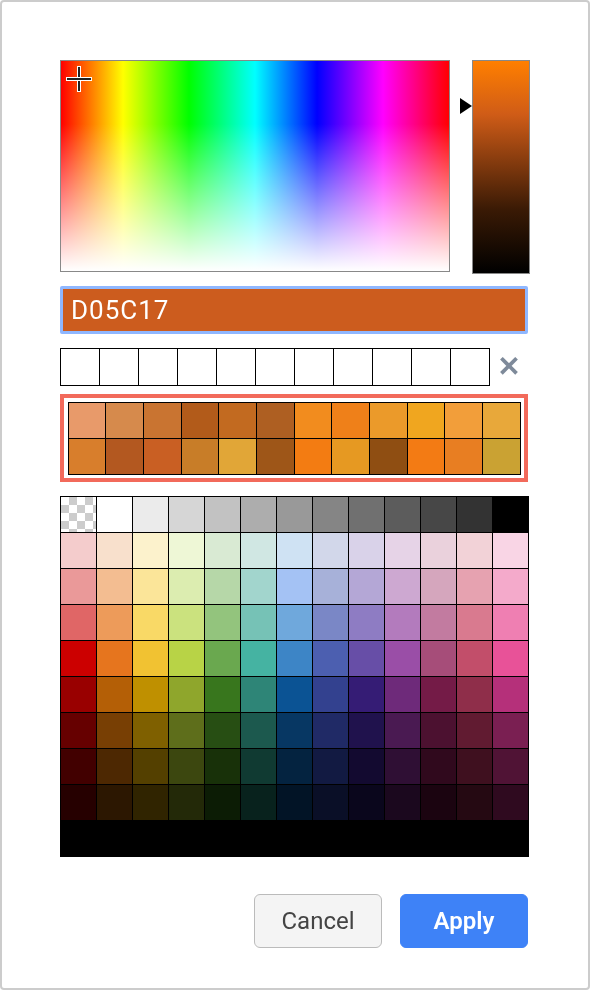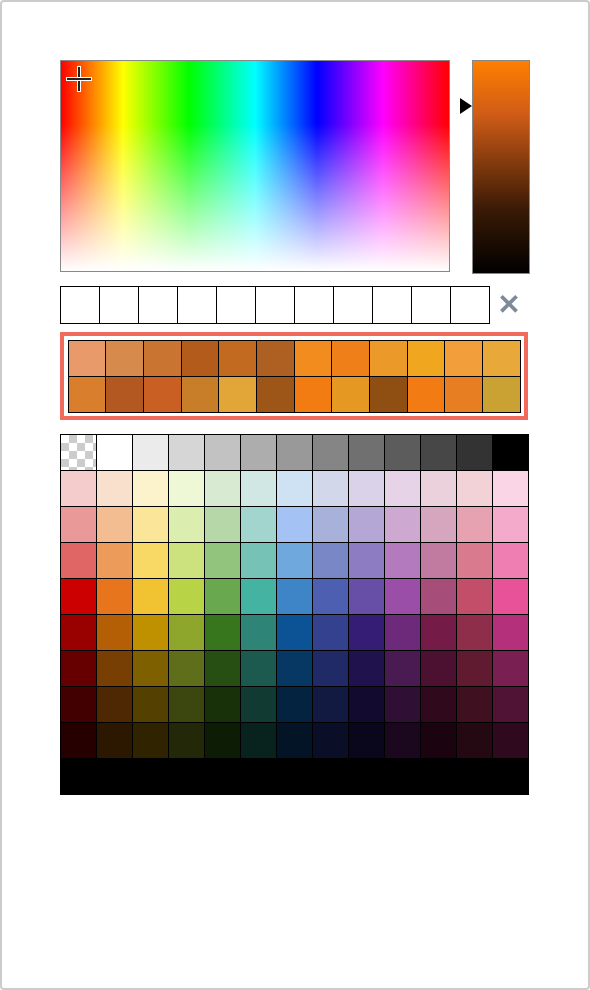--- a/index.html
+++ b/index.html
@@ -198,20 +198,23 @@
   <div class="spectrum-row">
     <div class="spectrum-main">
       <div class="spectrum-crosshair"></div>
     </div>
     <div class="brightness-wrap">
       <div class="brightness-col"></div>
       <div class="brightness-marker"></div>
     </div>
   </div>
 
+  <div class="hex-wrap">
+    <input class="hex-input" value="D05C17" style="">
+  </div>
 
   <div class="recents-row">
     <div class="recents-slots" id="recents-slots">
         <div></div>
         <div></div>
         <div></div>
         <div></div>
         <div></div>
         <div></div>
         <div></div>
@@ -380,14 +383,18 @@
       <div style="background: rgb(0, 0, 0);"></div>
       <div style="background: rgb(0, 0, 0);"></div>
       <div style="background: rgb(0, 0, 0);"></div>
       <div style="background: rgb(0, 0, 0);"></div>
       <div style="background: rgb(0, 0, 0);"></div>
       <div style="background: rgb(0, 0, 0);"></div>
       <div style="background: rgb(0, 0, 0);"></div>
       <div style="background: rgb(0, 0, 0);"></div>
     </div>
 
+  <div class="buttons">
+    <button class="btn btn-cancel">Cancel</button>
+    <button class="btn btn-apply">Apply</button>
+  </div>
 
 </div>
 
 </body></html>

